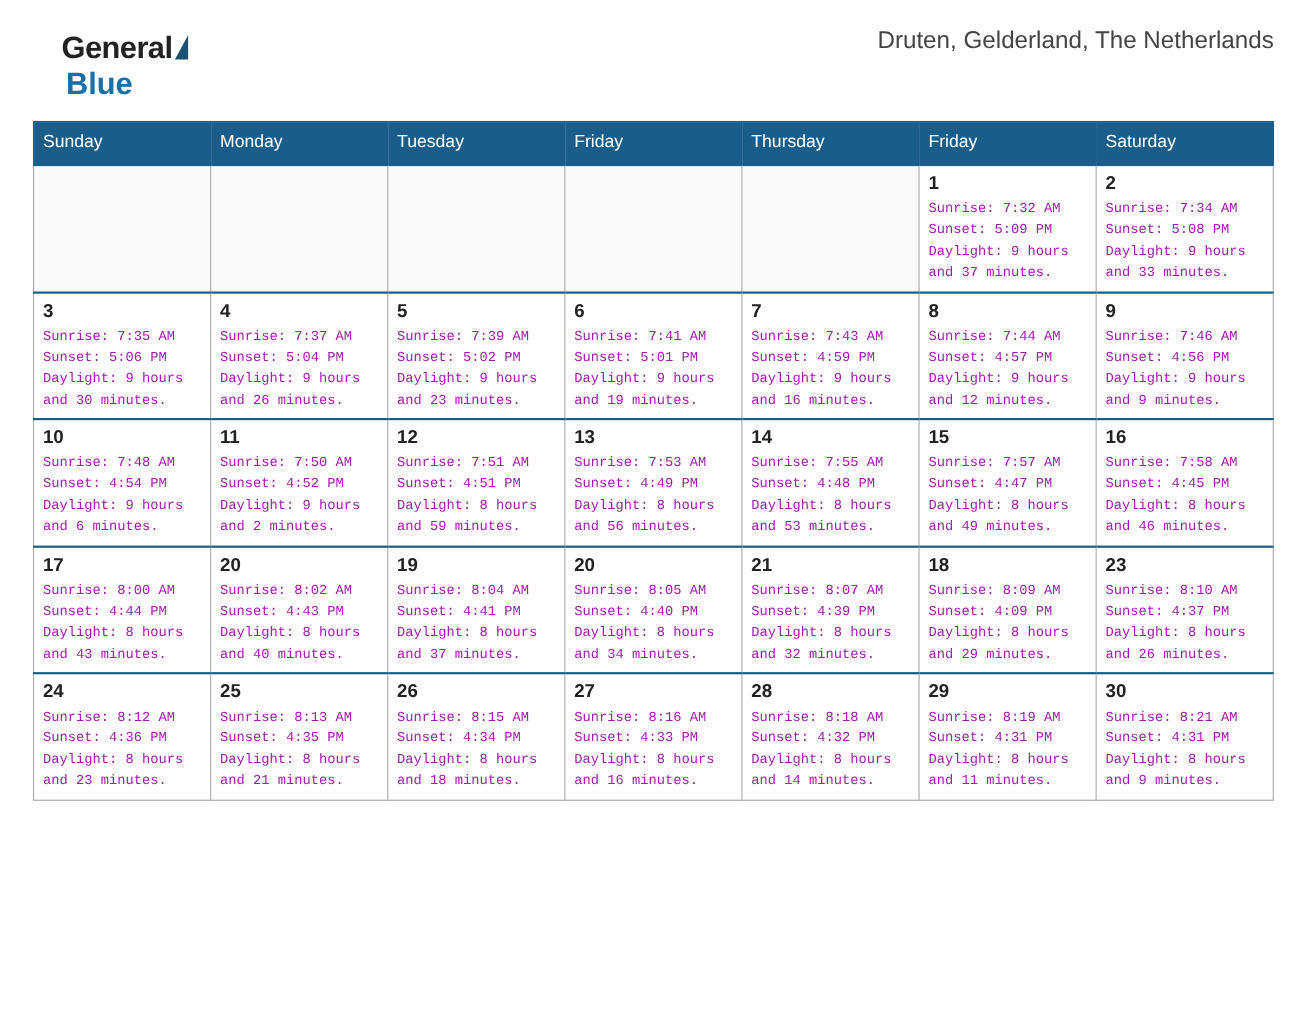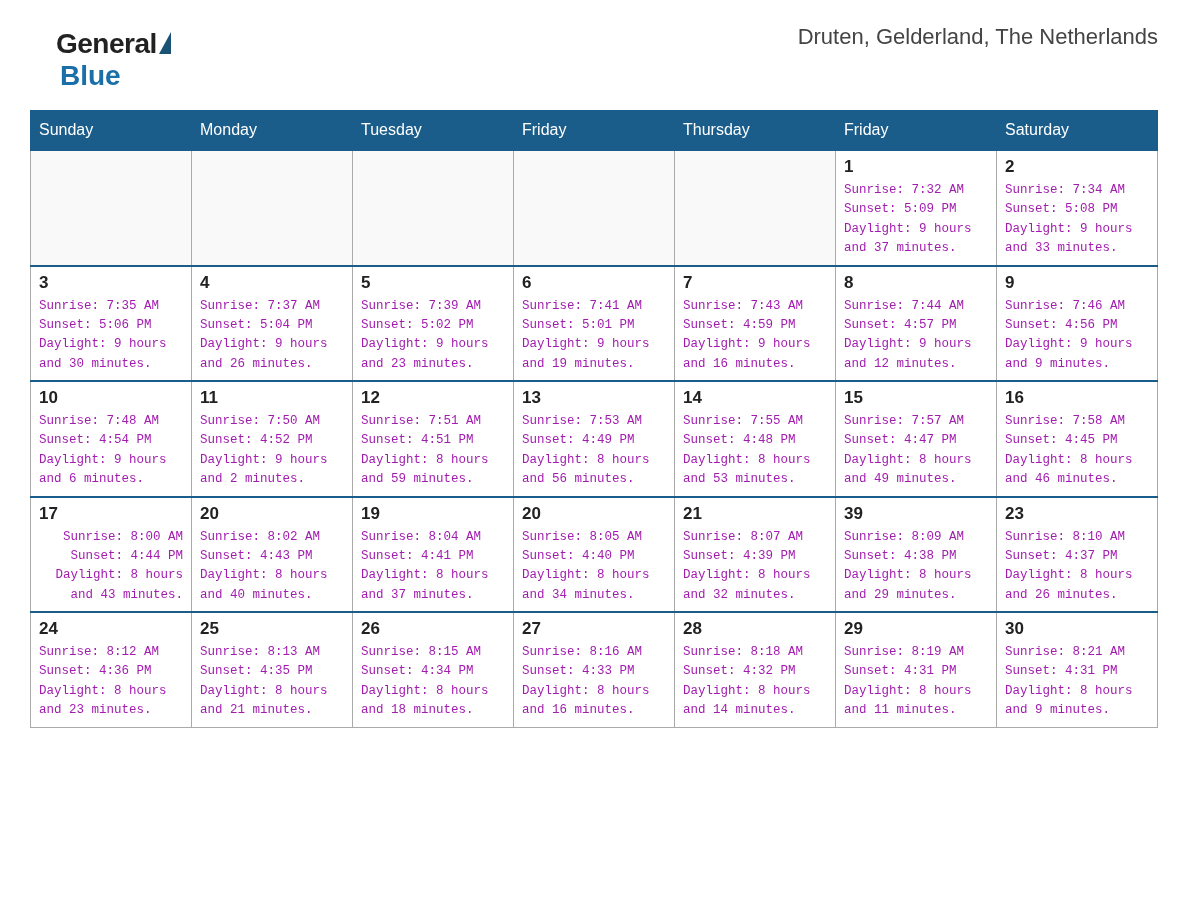--- a/index.html
+++ b/index.html
@@ -251,21 +251,21 @@
           <div class="day-number">16</div>
           <div class="day-info" style="white-space: pre-line;">Sunrise: 7:58 AM
 Sunset: 4:45 PM
 Daylight: 8 hours
 and 46 minutes.</div>
         </td>
       </tr>
       <tr>
         <td>
           <div class="day-number">17</div>
-          <div class="day-info" style="white-space: pre-line; text-align: right;">Sunrise: 8:00 AM
+          <div class="day-info" style="white-space: pre-line;">Sunrise: 8:00 AM
 Sunset: 4:44 PM
 Daylight: 8 hours
 and 43 minutes.</div>
         </td>
         <td>
           <div class="day-number">20</div>
           <div class="day-info" style="white-space: pre-line;">Sunrise: 8:02 AM
 Sunset: 4:43 PM
 Daylight: 8 hours
 and 40 minutes.</div>
@@ -285,23 +285,23 @@
 and 34 minutes.</div>
         </td>
         <td>
           <div class="day-number">21</div>
           <div class="day-info" style="white-space: pre-line;">Sunrise: 8:07 AM
 Sunset: 4:39 PM
 Daylight: 8 hours
 and 32 minutes.</div>
         </td>
         <td>
-          <div class="day-number">39</div>
+          <div class="day-number">18</div>
           <div class="day-info" style="white-space: pre-line;">Sunrise: 8:09 AM
-Sunset: 4:38 PM
+Sunset: 4:09 PM
 Daylight: 8 hours
 and 29 minutes.</div>
         </td>
         <td>
           <div class="day-number">23</div>
           <div class="day-info" style="white-space: pre-line;">Sunrise: 8:10 AM
 Sunset: 4:37 PM
 Daylight: 8 hours
 and 26 minutes.</div>
         </td>

